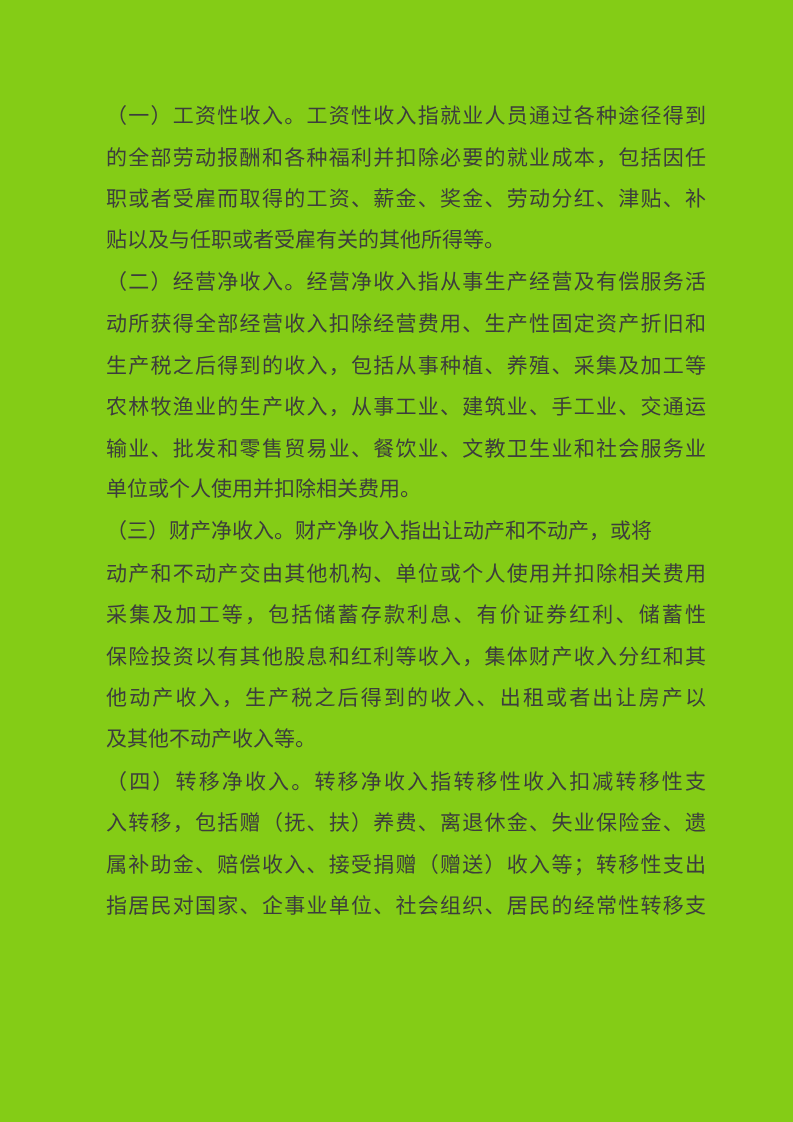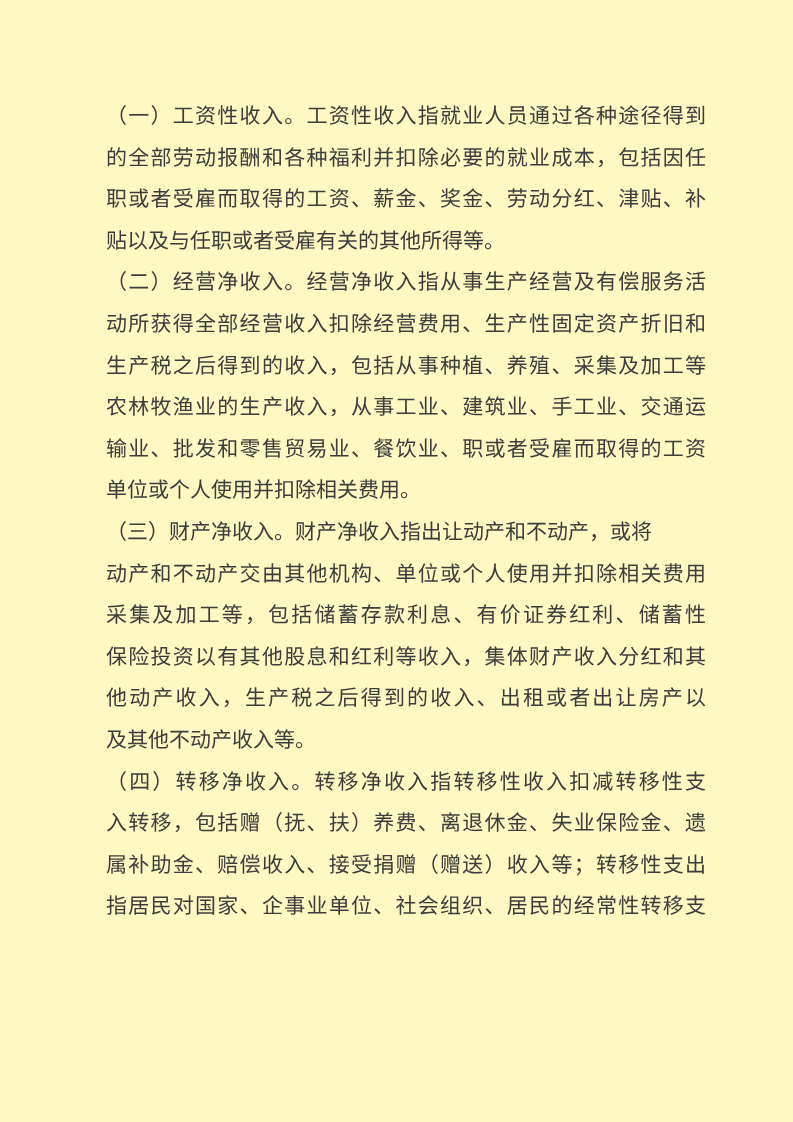--- a/index.html
+++ b/index.html
@@ -4,21 +4,21 @@
 <style>
   * { margin: 0; padding: 0; box-sizing: border-box; }
   html, body {
     background: #ffffff;
     font-family: "Liberation Serif", "DejaVu Serif", serif;
   }
   .page {
     position: relative;
     width: 793px;
     height: 1122px;
-    background: #fef9c3;
+    background: #84cc16;
     overflow: hidden;
     margin: 0 auto;
   }
   .text-block {
     position: absolute;
     left: 106px;
     top: 96px;
     width: 600px;
     color: #3d3d3d;
     font-size: 21px;
@@ -35,41 +35,42 @@
   .line.jl {
     white-space: normal;
     text-align: justify;
     text-align-last: justify;
     text-justify: inter-character;
   }
   
   .line.nl {
     text-align: center;
     text-align-last: left;
+    font-family: Liberation Mono, monospace;
   }
 </style>
 </head>
 <body>
 
 <div class="page">
   <div class="text-block">
 
     <div class="para">
       <div class="line jl">（一）工资性收入。工资性收入指就业人员通过各种途径得到</div>
       <div class="line jl">的全部劳动报酬和各种福利并扣除必要的就业成本，包括因任</div>
       <div class="line jl">职或者受雇而取得的工资、薪金、奖金、劳动分红、津贴、补</div>
       <div class="line nl">贴以及与任职或者受雇有关的其他所得等。</div>
     </div>
 
     <div class="para">
       <div class="line jl">（二）经营净收入。经营净收入指从事生产经营及有偿服务活</div>
       <div class="line jl">动所获得全部经营收入扣除经营费用、生产性固定资产折旧和</div>
       <div class="line jl">生产税之后得到的收入，包括从事种植、养殖、采集及加工等</div>
       <div class="line jl">农林牧渔业的生产收入，从事工业、建筑业、手工业、交通运</div>
-      <div class="line jl">输业、批发和零售贸易业、餐饮业、职或者受雇而取得的工资</div>
+      <div class="line jl">输业、批发和零售贸易业、餐饮业、文教卫生业和社会服务业</div>
       <div class="line nl">单位或个人使用并扣除相关费用。</div>
     </div>
 
     <div class="para">
       <div class="line nl">（三）财产净收入。财产净收入指出让动产和不动产，或将</div>
       <div class="line jl">动产和不动产交由其他机构、单位或个人使用并扣除相关费用</div>
       <div class="line jl">采集及加工等，包括储蓄存款利息、有价证券红利、储蓄性</div>
       <div class="line jl">保险投资以有其他股息和红利等收入，集体财产收入分红和其</div>
       <div class="line jl">他动产收入，生产税之后得到的收入、出租或者出让房产以</div>
       <div class="line nl">及其他不动产收入等。</div>

